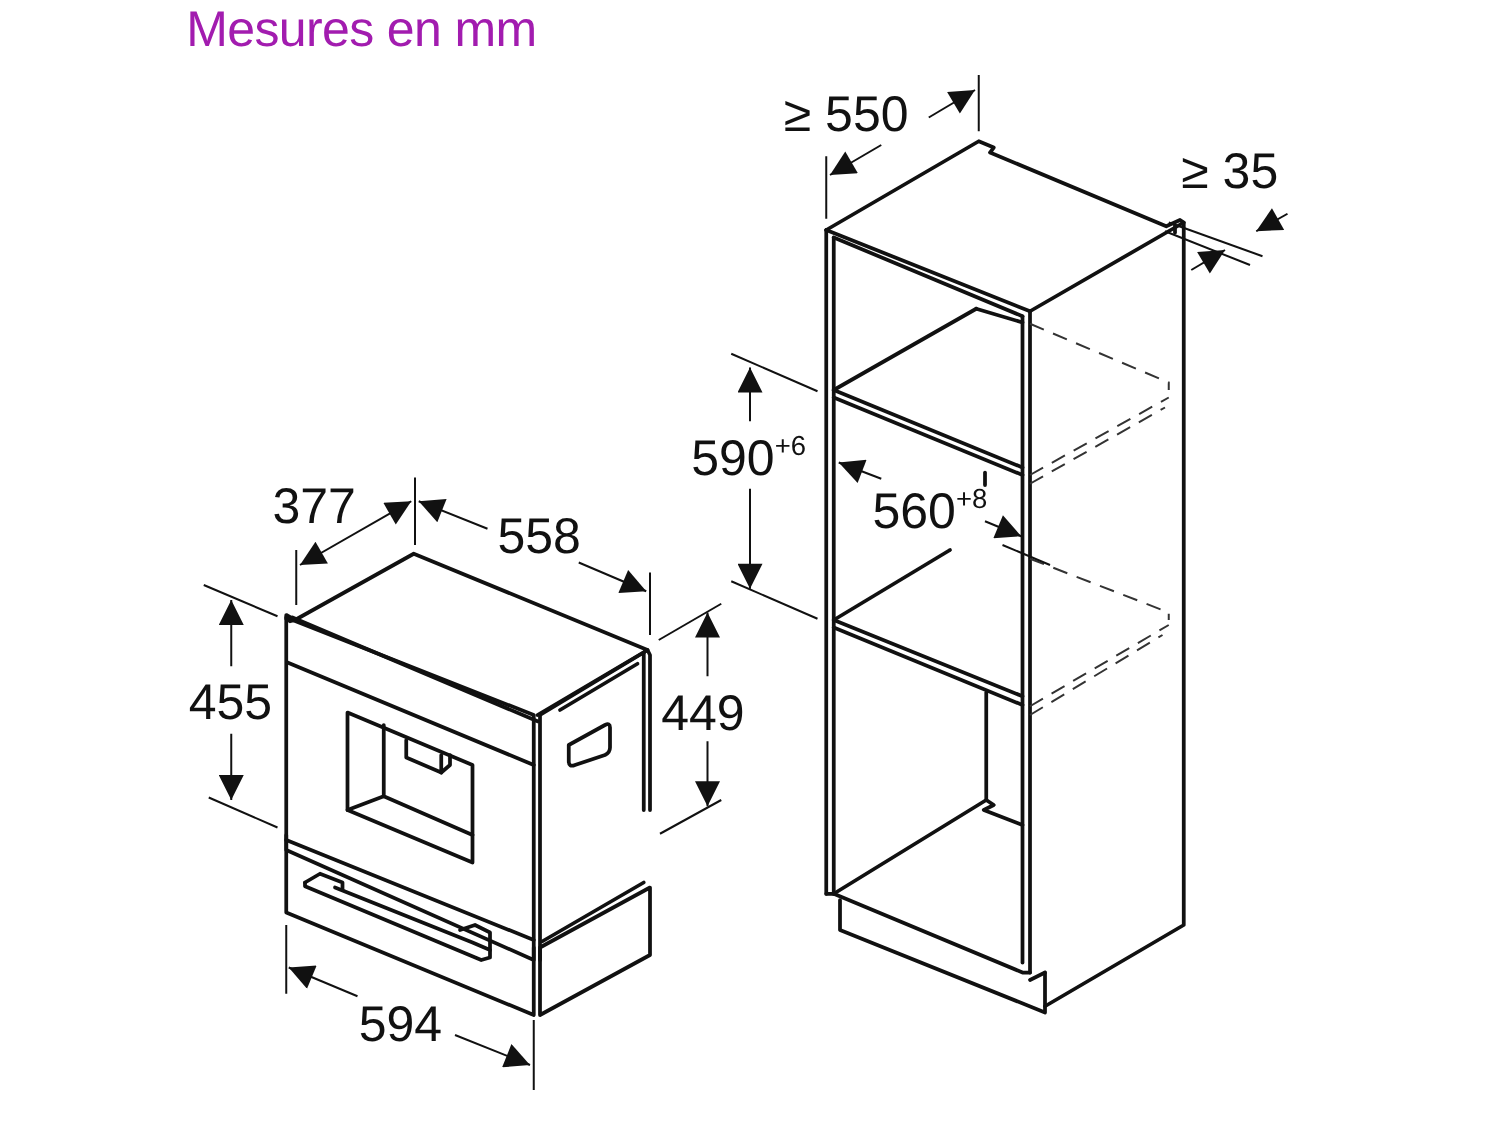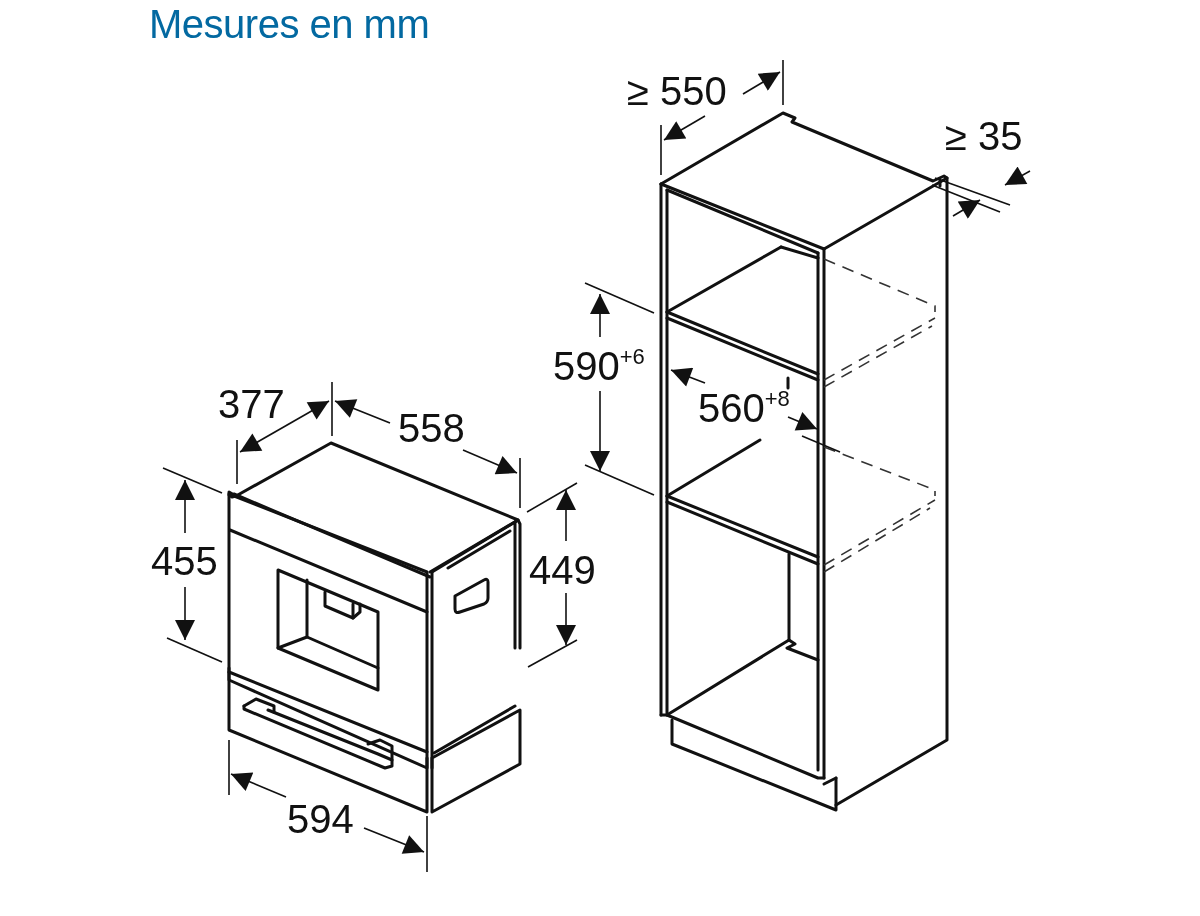--- a/index.html
+++ b/index.html
@@ -1,17 +1,17 @@
 <!DOCTYPE html>
 <html><head>
 <meta charset="utf-8">
 <style>
   html, body { margin: 0; padding: 0; background: #ffffff; }
   body { width: 1200px; height: 916px; position: relative; overflow: hidden; font-family: "Liberation Sans", sans-serif; }
-  #title { position: absolute; left: 149px; top: 2px; font-size: 40px; color: #0369a1; letter-spacing: -0.5px; text-align: center; }
+  #title { position: absolute; left: 149px; top: 2px; font-size: 40px; color: #a21caf; letter-spacing: -0.5px; text-align: center; }
   svg { position: absolute; left: 0; top: 0; }
   .ln { stroke: #111; stroke-width: 3; fill: none; stroke-linejoin: round; stroke-linecap: round; }
   .thin { stroke: #111; stroke-width: 1.6; fill: none; }
   .dash { stroke: #333; stroke-width: 1.6; fill: none; stroke-dasharray: 12 8; }
   .dim-text { font-family: "Liberation Sans", sans-serif; font-size: 40px; fill: #111; }
   .sup { font-size: 22px; }
 </style>
 </head>
 <body>
 

